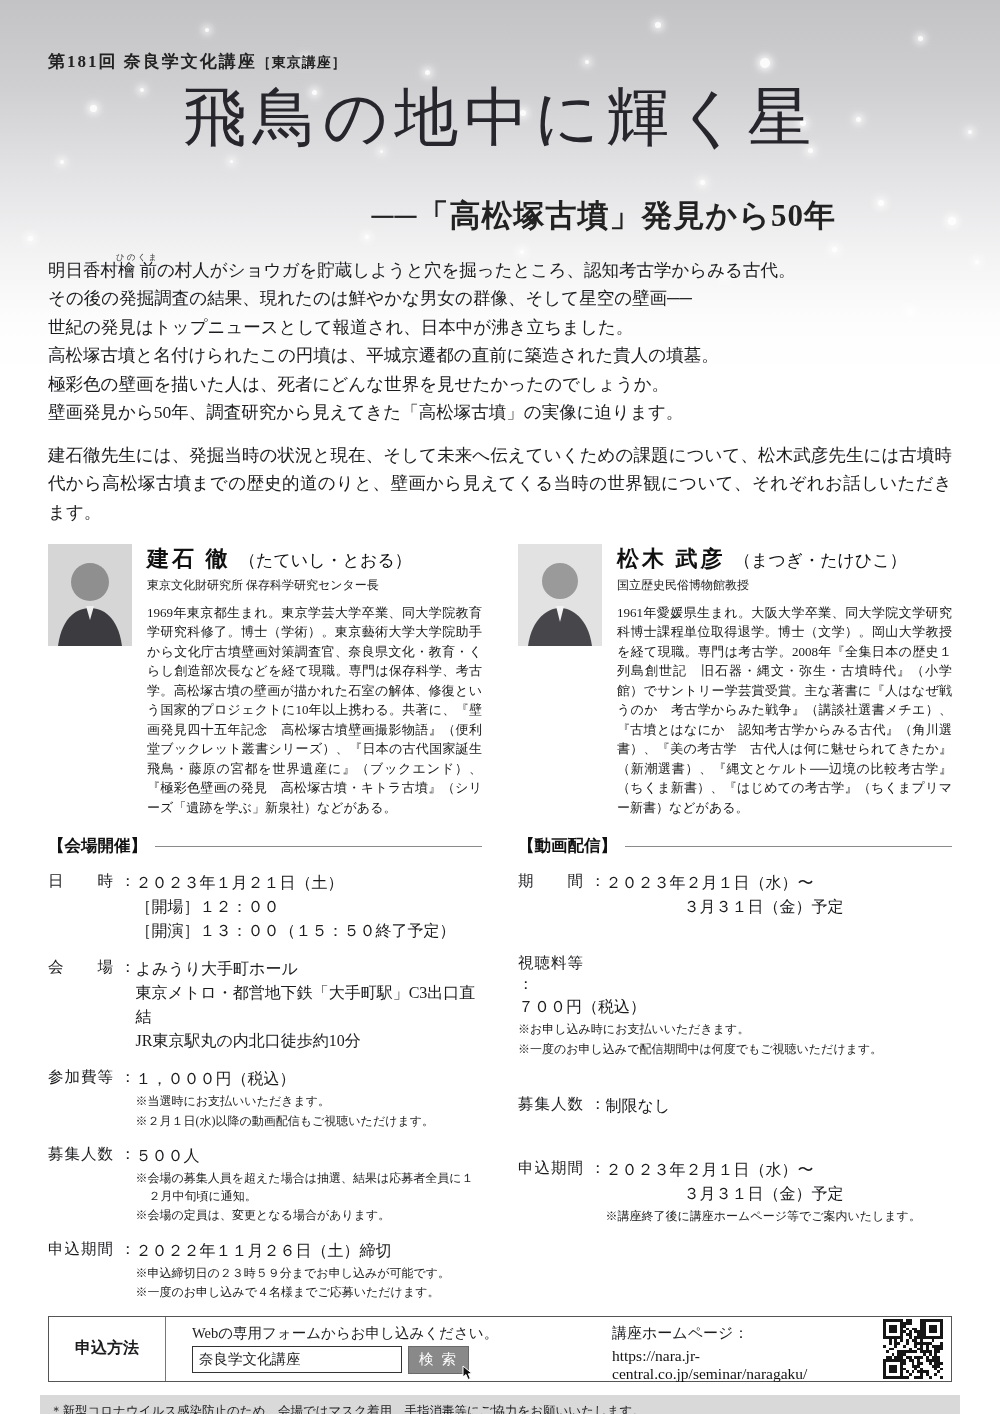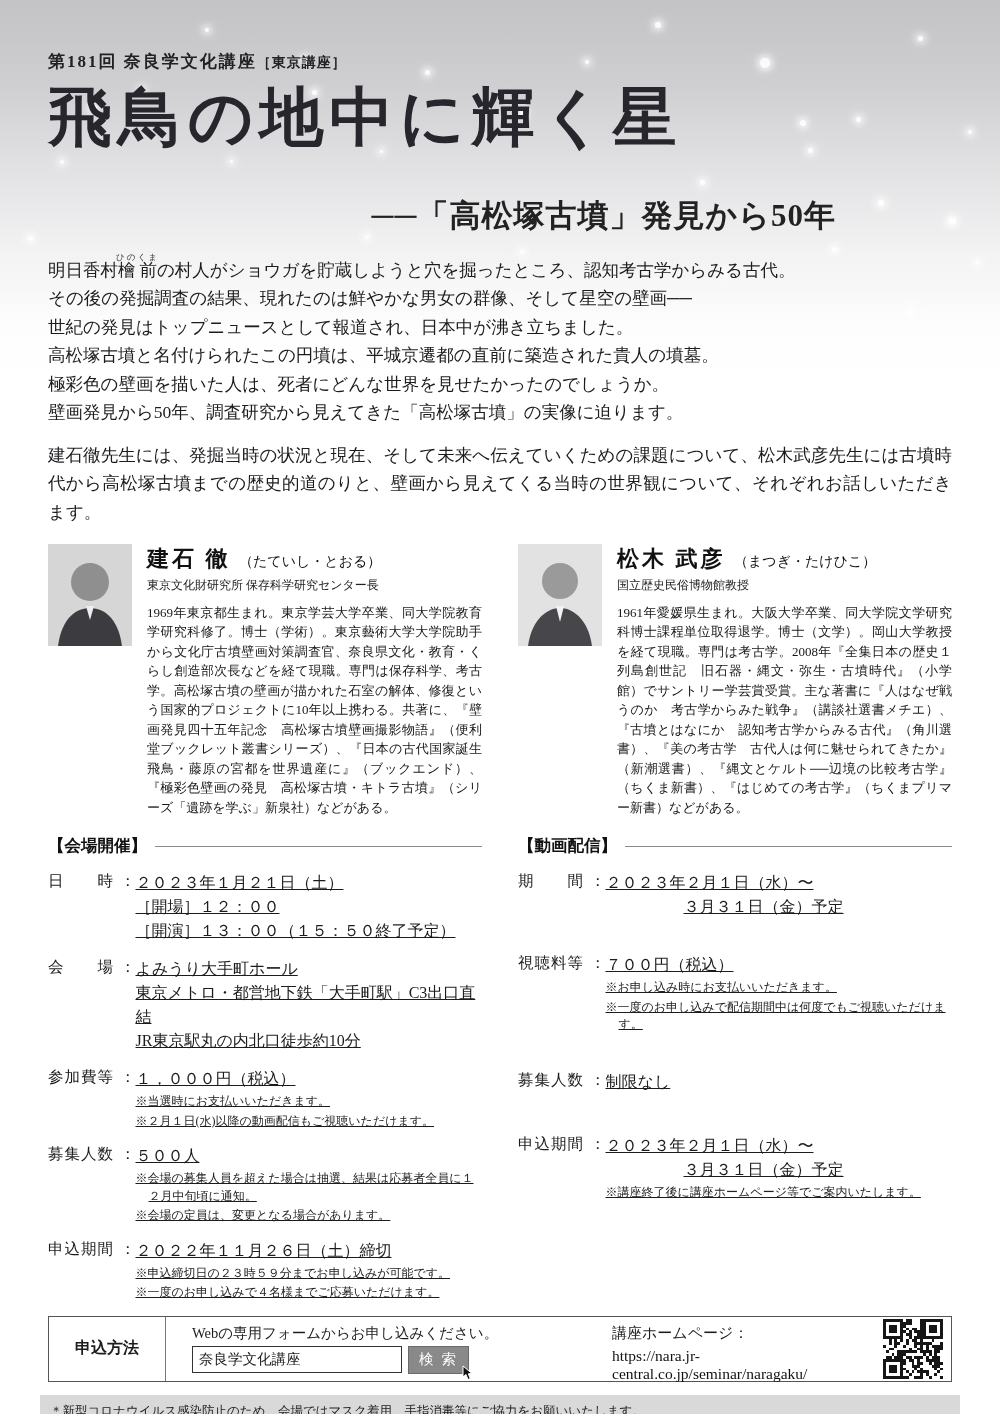--- a/index.html
+++ b/index.html
@@ -8,45 +8,45 @@
     color:#1c1c1f;
     font-family:"Liberation Serif","DejaVu Serif",serif;
     background:linear-gradient(180deg,#c3c3c6 0%,#cfcfd2 6%,#e2e2e4 12%,#f3f3f4 18%,#fdfdfd 23%,#ffffff 27%);
   }
   .stars{position:absolute;inset:0;pointer-events:none;}
   .star{position:absolute;border-radius:50%;background:#fff;box-shadow:0 0 7px 3px rgba(255,255,255,.85);}
   .inner{position:relative;padding:0 48px;}
   
   .kicker{padding-top:50px;font-size:17px;letter-spacing:2px;color:#222;font-weight:bold;}
   .kicker .tag{font-size:14px;letter-spacing:1px;}
-  .title{margin-top:10px;font-size:64px;line-height:1.08;font-weight:700;color:#26262c;letter-spacing:6px;white-space:nowrap;}
+  .title{margin-top:10px;text-align:center;font-size:64px;line-height:1.08;font-weight:400;color:#26262c;letter-spacing:6px;white-space:nowrap;}
   .subtitle{margin-top:4px;text-align:right;padding-right:116px;font-size:31px;font-weight:600;color:#222;letter-spacing:1px;}
   
   .intro{margin-top:16px;font-size:17.5px;line-height:28.5px;}
   .intro p{margin:0;}
   ruby rt{font-size:8.5px;letter-spacing:2px;color:#333;}
   .lead{margin-top:14px;font-size:17.5px;line-height:28.5px;text-align:justify;}
   
   .speakers{margin-top:16px;display:flex;gap:36px;}
   .speaker{flex:1;display:flex;gap:15px;}
   .photo{width:84px;height:102px;flex:none;background:#d8d8d8;}
   .sp-body{flex:1;min-width:0;}
   .sp-name{font-size:22px;font-weight:bold;letter-spacing:3px;color:#111;}
-  .sp-kana{font-size:14px;font-weight:normal;letter-spacing:0;}
+  .sp-kana{font-size:17px;font-weight:normal;letter-spacing:0;}
   .sp-title{margin-top:3px;font-size:12px;color:#222;}
   .sp-bio{margin-top:9px;font-size:13px;line-height:19.5px;text-align:justify;color:#181818;}
   
   .cols{margin-top:18px;display:flex;gap:36px;align-items:flex-start;}
   .col{flex:1;min-width:0;}
   .sec-head{display:flex;align-items:center;gap:8px;font-size:16.5px;font-weight:bold;color:#111;}
   .sec-head::after{content:"";flex:1;height:1px;background:#8a8a8a;}
   .row{display:flex;margin-top:14px;}
   .row .lbl{flex:none;width:72px;font-size:15.5px;letter-spacing:1px;}
   .row .colon{flex:none;font-size:15.5px;}
-  .row .val{flex:1;min-width:0;font-size:16px;text-decoration:underline;}
+  .row .val{flex:1;min-width:0;font-size:16px;}
   .vline{line-height:24px;}
   .vsub{font-size:13px;line-height:21px;}
   .note{font-size:12px;line-height:17.5px;padding-left:13px;text-indent:-13px;color:#222;margin-top:2px;}
   .indent2{padding-left:78px;}
   
   .apply{margin-top:14px;border:1.5px solid #555;display:flex;align-items:stretch;height:64px;background:#fff;}
   .apply-label{flex:none;width:116px;display:flex;align-items:center;justify-content:center;font-family:"Liberation Sans","DejaVu Sans",sans-serif;font-size:16px;font-weight:bold;border-right:1px solid #777;}
   .apply-mid{flex:none;width:420px;padding:7px 0 0 26px;}
   .apply-inst{font-size:14.5px;}
   .search-row{margin-top:3px;display:flex;align-items:center;}
@@ -209,21 +209,21 @@
 
         <div class="row">
           <span class="lbl">期　　間</span>
             <span class="colon">：</span>
           <span class="val">
             <div class="vline">２０２３年２月１日（水）〜</div>
             <div class="vline indent2">３月３１日（金）予定</div>
           </span>
         </div>
 
-        <div class="row" style="margin-top:34px;">
+        <div class="row" style="margin-top:34px;flex-direction:column;">
           <span class="lbl">視聴料等</span>
             <span class="colon">：</span>
           <span class="val">
             <div class="vline">７００円（税込）</div>
             <div class="note">※お申し込み時にお支払いいただきます。</div>
             <div class="note">※一度のお申し込みで配信期間中は何度でもご視聴いただけます。</div>
           </span>
         </div>
 
         <div class="row" style="margin-top:36px;">

